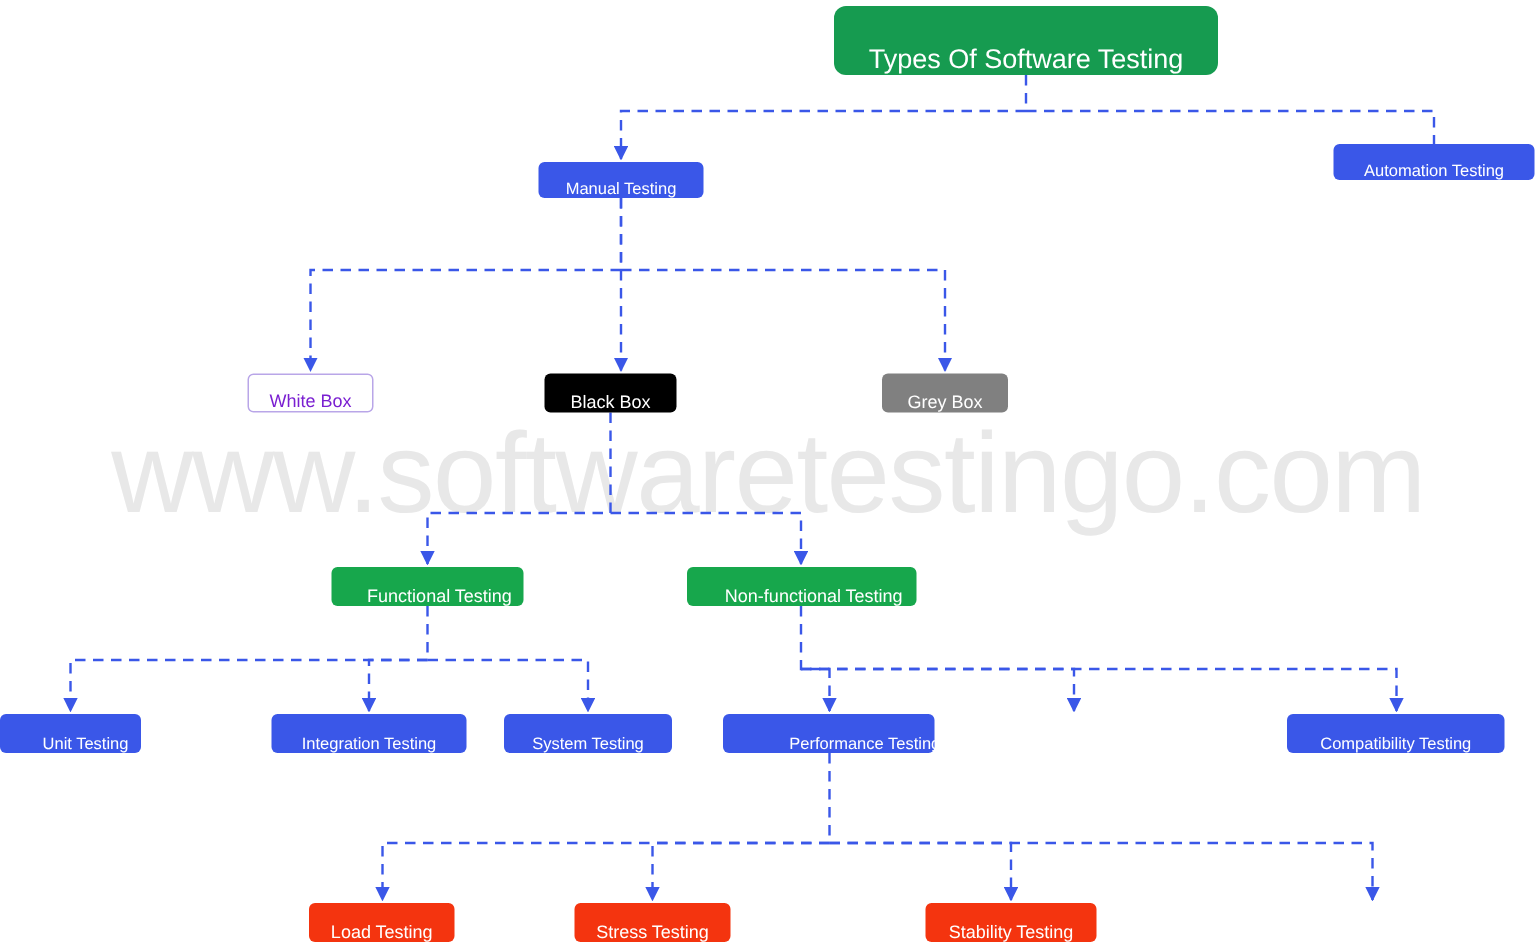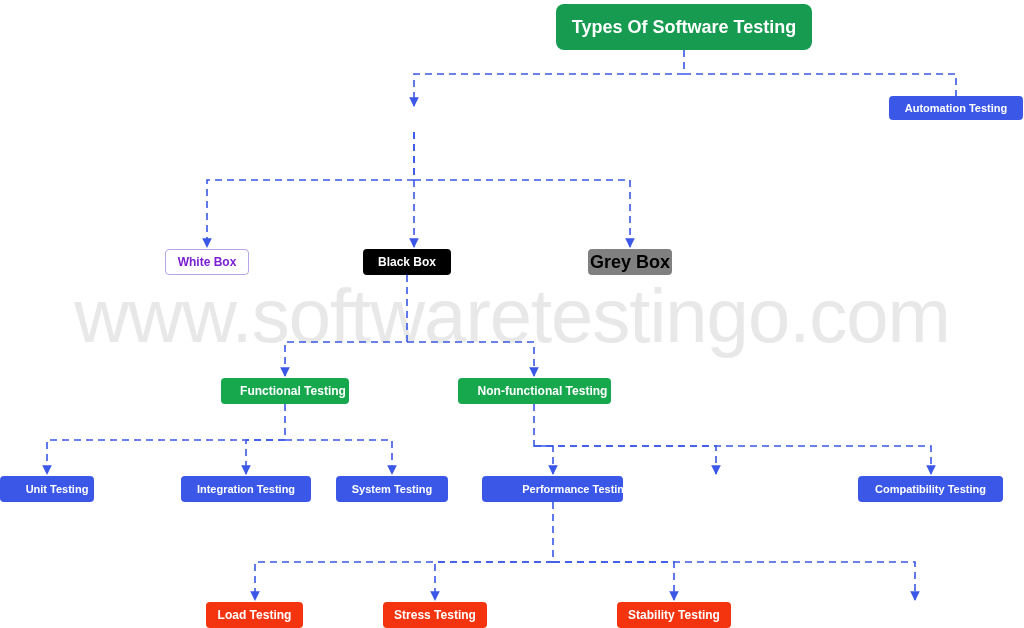--- a/index.html
+++ b/index.html
@@ -39,24 +39,24 @@
     left: 0;
     top: 0;
     width: 1024px;
     height: 628px;
     z-index: 2;
   }
   .node {
     position: absolute;
     box-sizing: border-box;
     display: flex;
-    align-items: center;
+    align-items: flex-end;
     justify-content: center;
     border-radius: 4px;
-    font-weight: bold;
+    font-weight: normal;
     white-space: nowrap;
     z-index: 3;
   }
   .node-root {
     background: #169b50;
     color: #ffffff;
     font-size: 18px;
     border-radius: 8px;
   }
   .node-blue {
@@ -70,22 +70,22 @@
     font-size: 12px;
     border: 1px solid #b9a6e8;
   }
   .node-black {
     background: #000000;
     color: #ffffff;
     font-size: 12px;
   }
   .node-grey {
     background: #808080;
-    color: #000000;
-    font-size: 18px;
+    color: #ffffff;
+    font-size: 12px;
   }
   .node-green {
     background: #17a74c;
     color: #ffffff;
     font-size: 12px;
     padding-left: 16px;
   }
   .node-red {
     background: #f4340f;
     color: #ffffff;
@@ -129,20 +129,23 @@
       <path d="M 553 562 L 435 562 L 435 600"></path>
       <path d="M 553 562 L 674 562 L 674 600"></path>
       <path d="M 553 562 L 915 562 L 915 600"></path>
     </g>
   </svg>
 
   <div class="node node-root" style="left:556px; top:4px; width:256px; height:46px;">
     <span>Types Of Software Testing</span>
   </div>
 
+  <div class="node node-blue" style="left:359px; top:108px; width:110px; height:24px;">
+    <span>Manual Testing</span>
+  </div>
 
   <div class="node node-blue" style="left:889px; top:96px; width:134px; height:24px;">
     <span>Automation Testing</span>
   </div>
 
   <div class="node node-white" style="left:165px; top:249px; width:84px; height:26px;">
     <span>White Box</span>
   </div>
 
   <div class="node node-black" style="left:363px; top:249px; width:88px; height:26px;">

